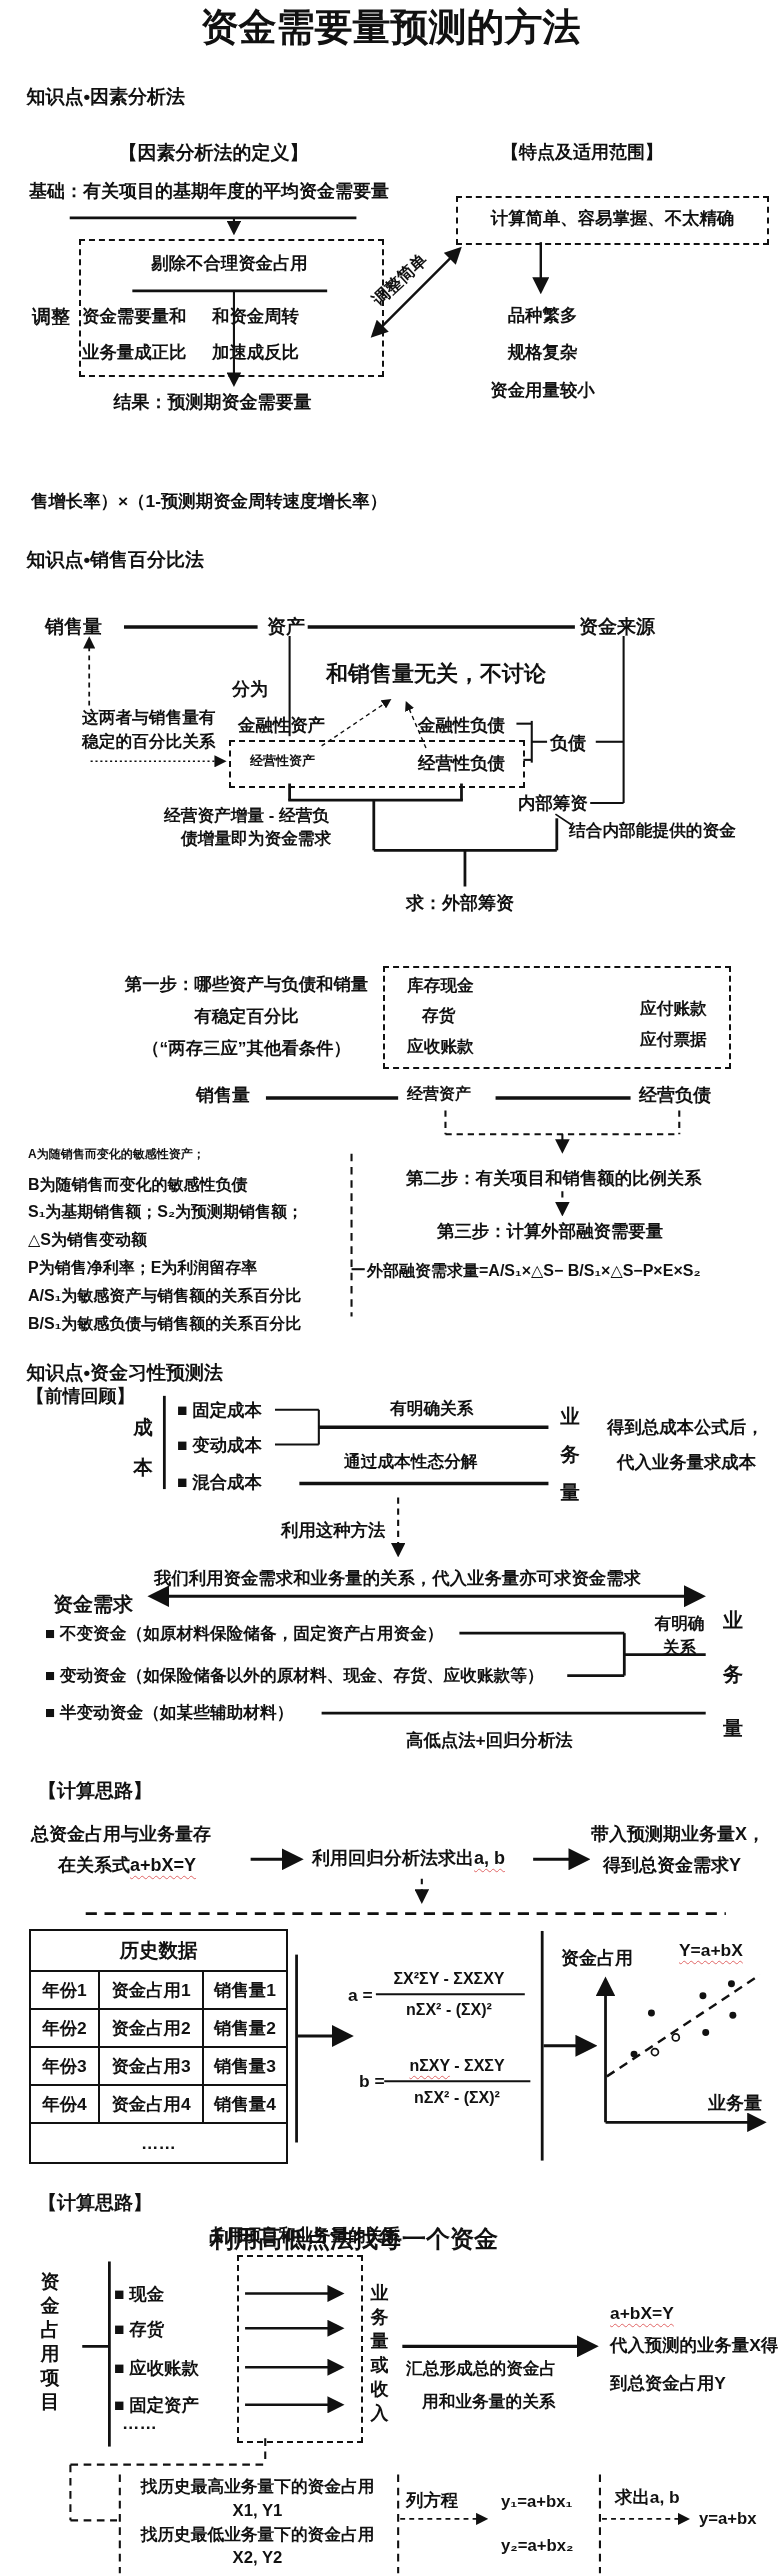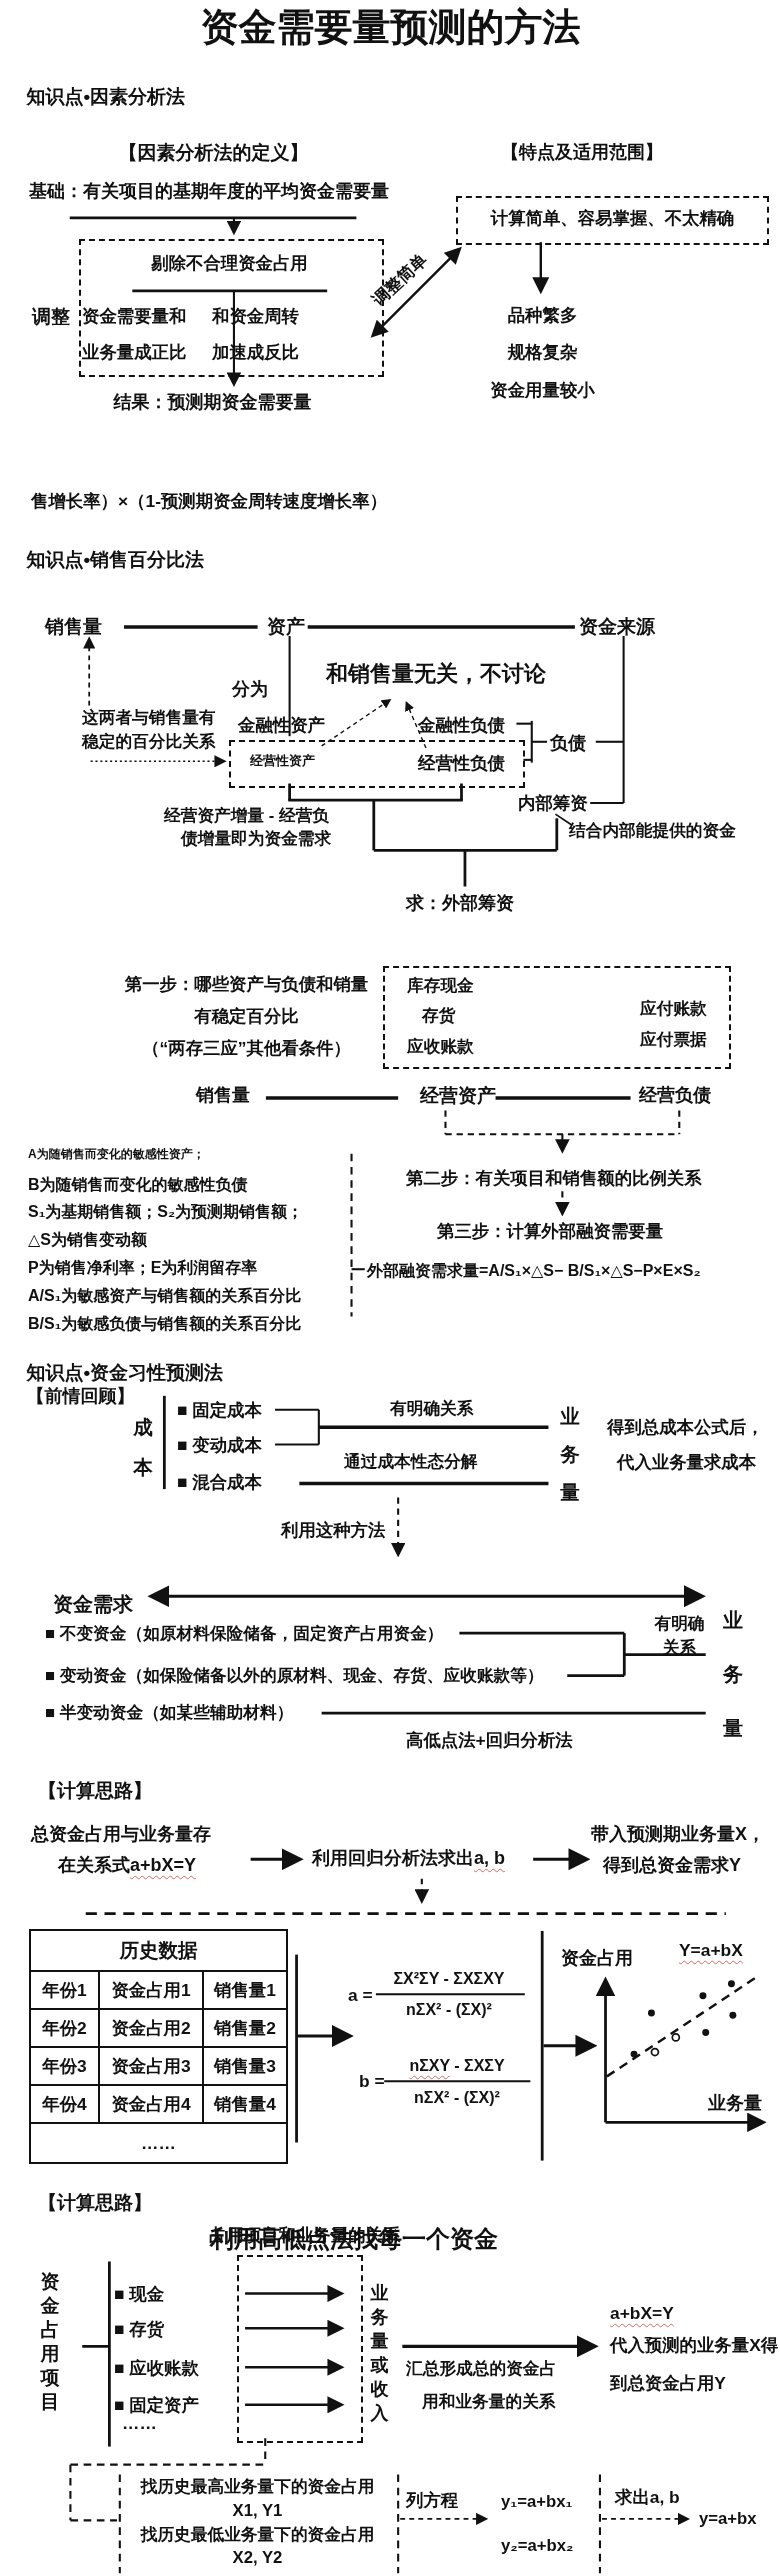--- a/index.html
+++ b/index.html
@@ -182,21 +182,21 @@
 
   <div class="t ctr w7" style="left:117px;top:974px;width:259px;font-size:17.4px;">第一步：哪些资产与负债和销量</div>
   <div class="t ctr w7" style="left:117px;top:1006px;width:259px;font-size:17.4px;">有稳定百分比</div>
   <div class="t ctr w7" style="left:117px;top:1038px;width:259px;font-size:17.4px;">（“两存三应”其他看条件）</div>
   <div class="t" style="left:407px;top:976px;font-size:16.7px;">库存现金</div>
   <div class="t" style="left:422px;top:1006px;font-size:16.7px;">存货</div>
   <div class="t" style="left:407px;top:1037px;font-size:16.7px;">应收账款</div>
   <div class="t" style="left:640px;top:999px;font-size:16.7px;">应付账款</div>
   <div class="t" style="left:640px;top:1030px;font-size:16.7px;">应付票据</div>
   <div class="t" style="left:196px;top:1084px;font-size:18px;">销售量</div>
-  <div class="t" style="left:407px;top:1084px;font-size:19px;margin-left:13px;">经营资产</div>
+  <div class="t" style="left:407px;top:1084px;font-size:16px;">经营资产</div>
   <div class="t" style="left:639px;top:1084px;font-size:18px;">经营负债</div>
   <div class="t" style="left:28px;top:1147px;font-size:12px;">A为随销售而变化的敏感性资产；</div>
   <div class="t" style="left:28px;top:1175px;font-size:16px;">B为随销售而变化的敏感性负债</div>
   <div class="t" style="left:28px;top:1202px;font-size:16px;text-align:right;">S₁为基期销售额；S₂为预测期销售额；</div>
   <div class="t" style="left:28px;top:1230px;font-size:16px;">△S为销售变动额</div>
   <div class="t" style="left:28px;top:1258px;font-size:16px;">P为销售净利率；E为利润留存率</div>
   <div class="t" style="left:28px;top:1286px;font-size:16px;">A/S₁为敏感资产与销售额的关系百分比</div>
   <div class="t" style="left:28px;top:1314px;font-size:16px;">B/S₁为敏感负债与销售额的关系百分比</div>
   <div class="t w7" style="left:406px;top:1168px;font-size:17.4px;">第二步：有关项目和销售额的比例关系</div>
   <div class="t w7" style="left:437px;top:1221px;font-size:17.4px;">第三步：计算外部融资需要量</div>
@@ -207,20 +207,21 @@
   <div class="t v w7" style="left:132px;top:1407px;width:22px;font-size:19.5px;line-height:40px;">成本</div>
   <div class="t" style="left:177px;top:1400px;font-size:17.4px;">■ 固定成本</div>
   <div class="t" style="left:177px;top:1435px;font-size:17.4px;">■ 变动成本</div>
   <div class="t" style="left:177px;top:1472px;font-size:17.4px;">■ 混合成本</div>
   <div class="t w7" style="left:390px;top:1399px;font-size:16.7px;">有明确关系</div>
   <div class="t w7" style="left:344px;top:1452px;font-size:16.7px;">通过成本性态分解</div>
   <div class="t v w7" style="left:559px;top:1397px;width:22px;font-size:19.5px;line-height:38px;">业务量</div>
   <div class="t" style="left:607px;top:1417px;font-size:17.4px;">得到总成本公式后，</div>
   <div class="t" style="left:617px;top:1452px;font-size:17.4px;">代入业务量求成本</div>
   <div class="t w7" style="left:281px;top:1520px;font-size:17.4px;">利用这种方法</div>
+  <div class="t ctr w7" style="left:154px;top:1568px;width:473px;font-size:17.4px;">我们利用资金需求和业务量的关系，代入业务量亦可求资金需求</div>
   <div class="t w7" style="left:53px;top:1592px;font-size:20px;">资金需求</div>
   <div class="t v w7" style="left:721px;top:1593px;width:24px;font-size:20px;line-height:54px;">业务量</div>
   <div class="t ctr w7" style="left:646px;top:1612px;width:67px;font-size:16.7px;line-height:24px;">
       <div>有明确</div>
       <div>关系</div>
     </div>
   <div class="t" style="left:45px;top:1666px;font-size:16.7px;">■ 变动资金（如保险储备以外的原材料、现金、存货、应收账款等）</div>
   <div class="t" style="left:45px;top:1624px;font-size:16.7px;">■ 不变资金（如原材料保险储备，固定资产占用资金）</div>
   <div class="t" style="left:45px;top:1703px;font-size:16.7px;">■ 半变动资金（如某些辅助材料）</div>
   <div class="t w7" style="left:406px;top:1730px;font-size:17.4px;">高低点法+回归分析法</div>

